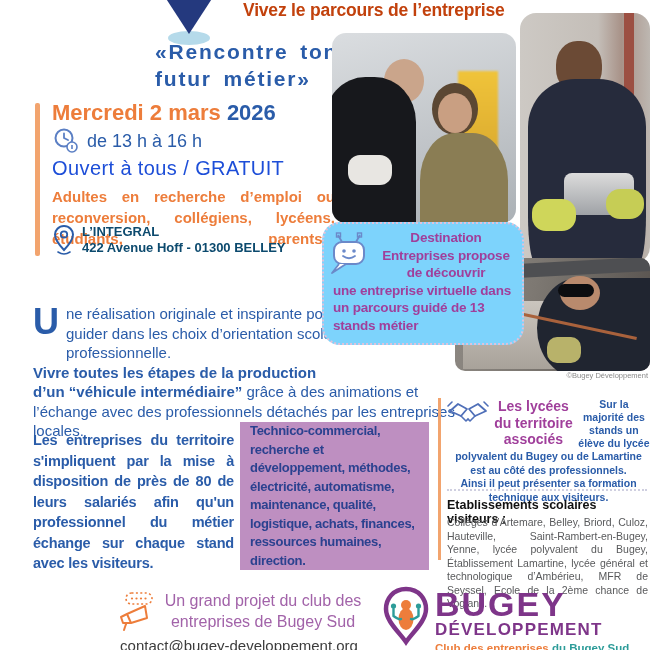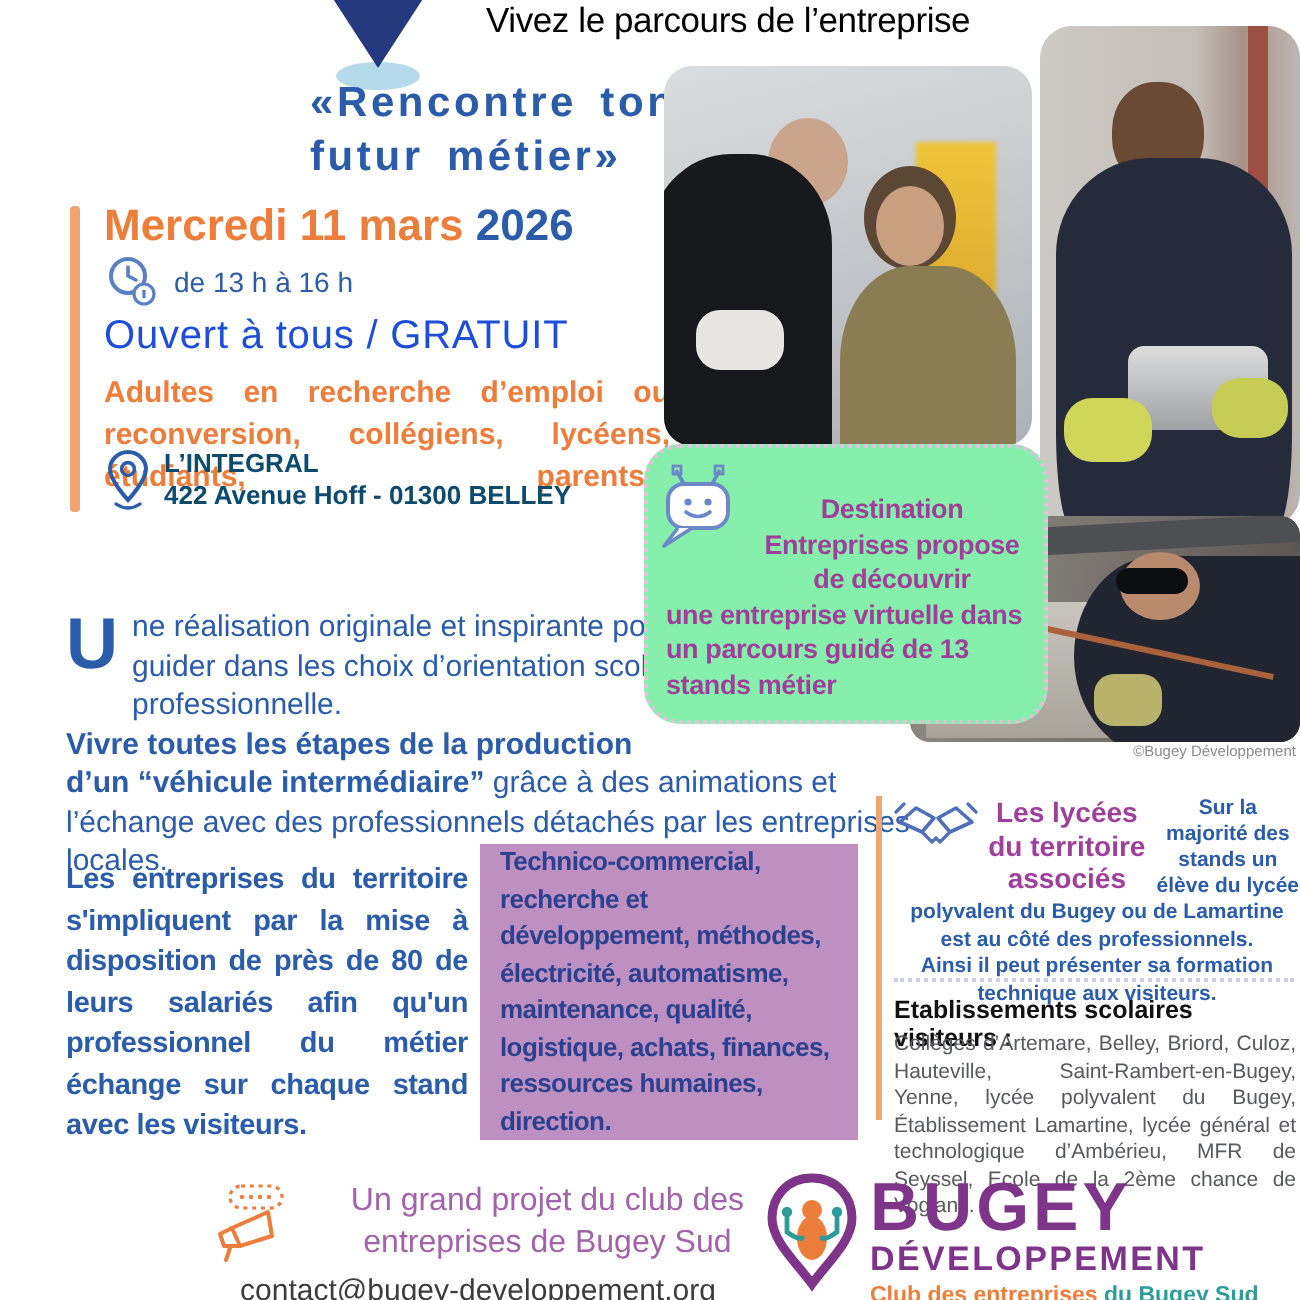--- a/index.html
+++ b/index.html
@@ -1,49 +1,49 @@
 <!DOCTYPE html>
 <html><head>
 <meta charset="utf-8">
 <style>
   html,body{margin:0;padding:0;background:#fff;}
   #poster{position:relative;width:650px;height:650px;background:#fff;overflow:hidden;
           font-family:"Liberation Sans",sans-serif;}
   .abs{position:absolute;}
 
   
-  #tagline{left:243px;top:0px;color:#000000;font-size:17.5px;font-weight:400;letter-spacing:-.2px;}
+  #tagline{left:243px;top:0px;color:#c2410c;font-size:17.5px;font-weight:700;letter-spacing:-.2px;}
   #headline{left:155px;top:38px;color:#2A5CA9;font-size:21px;font-weight:700;
             letter-spacing:1.8px;word-spacing:4px;line-height:27px;}
 
   
   #event-bar{left:35px;top:103px;width:5px;height:153px;background:#F2A46E;border-radius:2px;}
   #date-row{left:52px;top:100px;font-size:22px;font-weight:700;color:#ED7D3B;}
   #date-row .year{color:#2A5CA9;font-weight:700;}
-  #time-row{left:52px;top:127px;display:flex;align-items:center;gap:7px;color:#2A5CA9;font-size:14px;}
+  #time-row{left:52px;top:127px;display:flex;align-items:center;gap:7px;color:#2A5CA9;font-size:18px;}
   #open-row{left:52px;top:157px;color:#1d4ed8;font-size:20px;letter-spacing:.4px;}
   #audience{left:52px;top:186px;width:283px;color:#ED7D3B;font-size:15px;font-weight:700;
             line-height:21px;text-align:justify;text-align-last:justify;}
   #venue{left:52px;top:224px;display:flex;gap:6px;align-items:flex-start;color:#0c4a6e;}
   #venue .vtxt{font-size:13px;font-weight:700;line-height:16px;}
 
   
   .photo{overflow:hidden;}
   #photo1{left:332px;top:33px;width:184px;height:190px;border-radius:14px;
           background:linear-gradient(165deg,#dadde0,#bfc3c7 60%,#abb1b6);}
   #photo2{left:520px;top:13px;width:130px;height:250px;border-radius:16px;
           background:linear-gradient(90deg,#cdc9c4 0%,#c4beb8 60%,#a89288 78%,#bdb7b1 100%);}
   #photo3{left:455px;top:258px;width:195px;height:113px;border-radius:10px;
           background:linear-gradient(100deg,#8f8a84 0%,#7d7872 40%,#57524e 100%);}
   .ph{position:absolute;}
   #credit{right:2px;top:371px;font-size:7.5px;color:#8a8a8a;}
 
   
-  #dest-box{left:322px;top:222px;width:202px;box-sizing:border-box;background:#86efac;
-            border:2px dotted #E0C2DA;border-radius:18px;padding:22px 9px 9px 9px;z-index:5;
+  #dest-box{left:322px;top:222px;width:202px;box-sizing:border-box;background:#7dd3fc;
+            border:2px dotted #E0C2DA;border-radius:18px;padding:5px 9px 9px 9px;z-index:5;
             color:#A03F9B;font-size:13.5px;font-weight:700;line-height:17.5px;letter-spacing:-.2px;}
   #dest-box .lead{margin-left:40px;width:146px;text-align:center;}
   #robot{position:absolute;left:6px;top:8px;}
 
   
   #intro{left:33px;top:304px;color:#2A5CA9;font-size:15px;line-height:19.5px;}
   #intro .p1{margin-left:33px;width:300px;position:relative;}
   #intro .dropcap{position:absolute;left:-33px;top:1px;font-size:36px;font-weight:700;line-height:34px;}
   #intro .p2{width:452px;margin-top:0;}
   .b{font-weight:700;}
@@ -62,21 +62,21 @@
   #lyc-title{width:112px;color:#A03F9B;font-size:14px;font-weight:700;line-height:16.5px;text-align:center;}
   #lyc-side{width:91px;color:#2A5CA9;font-size:10.5px;font-weight:700;line-height:13px;text-align:center;}
   .lyc-body{width:203px;color:#2A5CA9;font-size:10.5px;font-weight:700;line-height:13.5px;text-align:center;}
   #dotted-sep{left:447px;top:489px;width:200px;border-top:2px dotted #cfcfe0;}
   #etab-title{left:447px;top:498px;color:#111;font-size:12.5px;font-weight:700;}
   #etab-list{left:447px;top:516px;width:201px;color:#58595B;font-size:10.5px;line-height:13.5px;
              text-align:justify;}
 
   
   #footer-left{left:106px;top:590px;width:266px;text-align:center;}
-  #project-row{display:flex;align-items:center;justify-content:space-between;gap:8px;}
+  #project-row{display:flex;align-items:center;justify-content:center;gap:8px;}
   #project-text{color:#A263A9;font-size:16px;line-height:21px;font-weight:400;}
   #email{margin-top:5px;color:#3C3C3C;font-size:15px;display:inline-block;}
   #logo{left:381px;top:586px;display:flex;align-items:flex-start;gap:4px;}
   #logo-texts{padding-top:2px;}
   #logo-name{color:#7E3589;font-size:34px;font-weight:700;letter-spacing:2px;line-height:32px;}
   #logo-sub{color:#7E3589;font-size:17px;font-weight:700;letter-spacing:1.2px;line-height:20px;}
   #logo-tag{font-size:11.5px;font-weight:700;margin-top:2px;}
   #logo-tag .o{color:#ED7D3B;} #logo-tag .t{color:#2D9C99;}
 </style>
 </head>
@@ -92,21 +92,21 @@
   <div class="abs" id="tagline">Vivez le parcours de l’entreprise</div>
 
   <div class="abs" id="headline">
     <div>«Rencontre ton</div>
     <div>futur métier»</div>
   </div>
 
   <div class="abs" id="event-bar"></div>
 
   <div class="abs" id="date-row">
-    <span>Mercredi 11 mars </span><span class="year">2026</span>
+    <span>Mercredi 2 mars </span><span class="year">2026</span>
   </div>
 
   <div class="abs" id="time-row">
     <svg width="28" height="28" viewBox="0 0 28 28">
       <circle cx="12" cy="11" r="8.5" fill="none" stroke="#5B7FC4" stroke-width="2"></circle>
       <path d="M12 6.5 L12 11 L16 13" fill="none" stroke="#5B7FC4" stroke-width="1.8" stroke-linecap="round"></path>
       <circle cx="20" cy="20" r="5" fill="#fff" stroke="#5B7FC4" stroke-width="1.6"></circle>
       <line x1="20" y1="18" x2="20" y2="22" stroke="#5B7FC4" stroke-width="1.6"></line>
     </svg>
     <span>de 13 h à 16 h</span>

